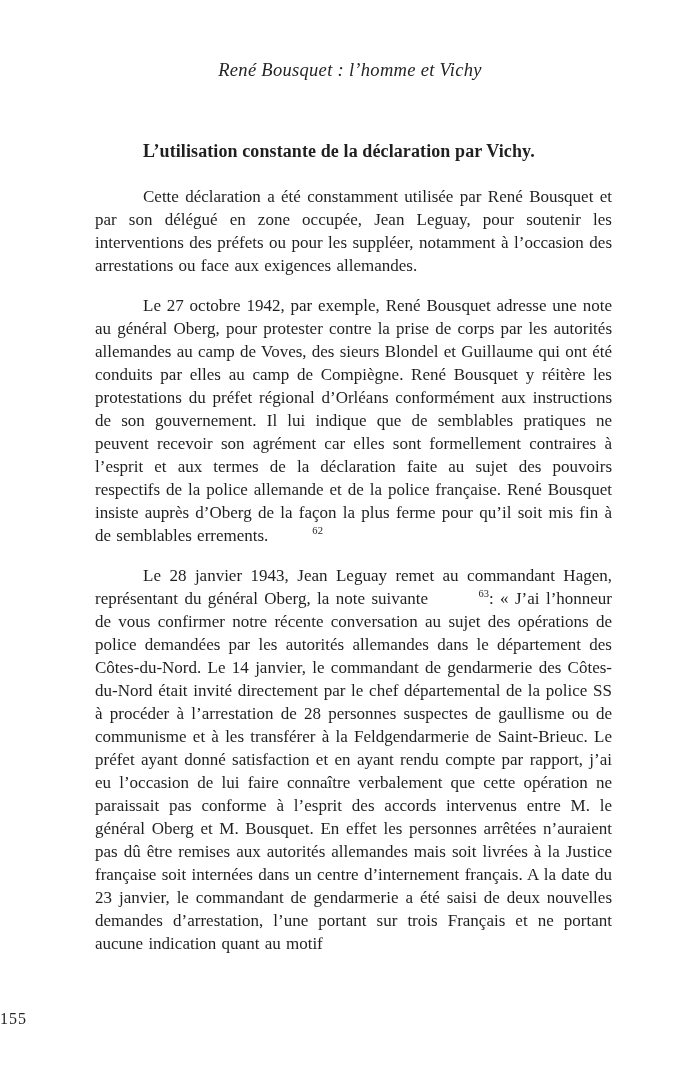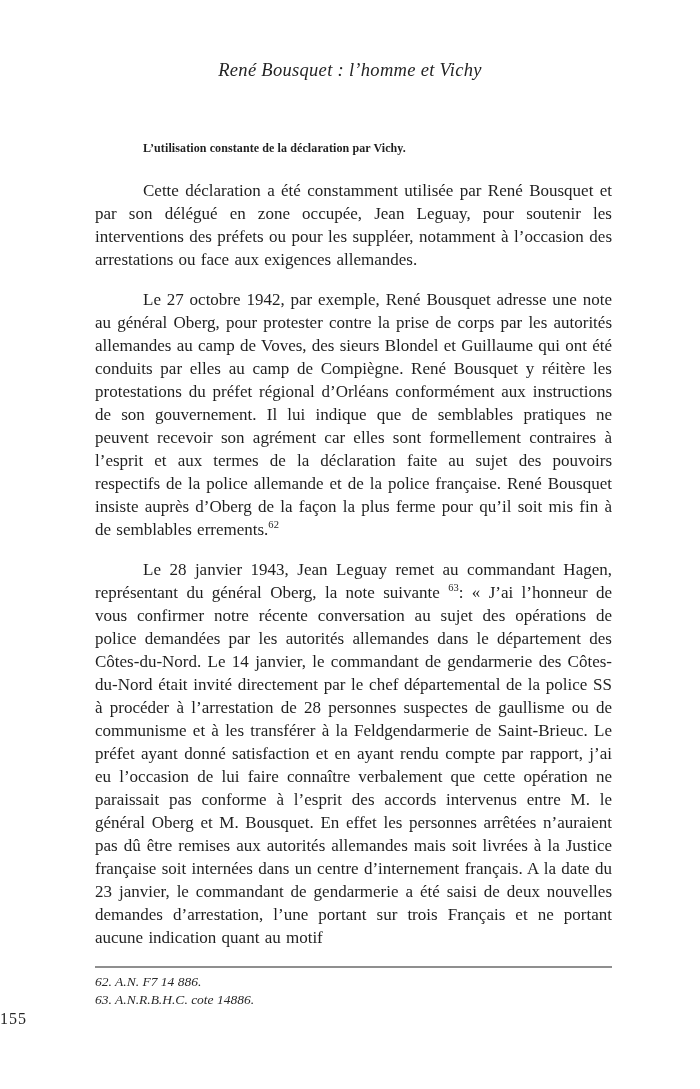--- a/index.html
+++ b/index.html
@@ -26,36 +26,37 @@
     letter-spacing: 0.3px;
     color: #242424;
   }
   .content {
     position: absolute;
     left: 95px; top: 141px;
     width: 517px;
   }
   .section-heading {
     font-weight: bold;
-    font-size: 12px;
+    font-size: 18px;
     margin: 0 0 23px 48px;
     letter-spacing: 0.1px;
   }
   .body-paragraph {
     font-size: 17px;
     line-height: 23px;
     text-align: justify;
     text-indent: 48px;
     margin: 0 0 17px 0;
     word-spacing: 1px;
   }
   .body-paragraph sup {
     font-size: 62%;
     line-height: 0;
     vertical-align: super;
+    margin-left: 44px;
   }
   .footnote-block {
     margin-top: 14px;
     width: 517px;
   }
   .footnote-rule {
     border: none;
     border-top: 2px solid #8f8f8f;
     margin: 0 0 5px 0;
     width: 517px;
@@ -86,23 +87,18 @@
   <div class="content">
 
     <h2 class="section-heading">L’utilisation constante de la déclaration par Vichy.</h2>
 
     <p class="body-paragraph"><span>Cette déclaration a été constamment utilisée par René Bousquet et par son délégué en zone occupée, Jean Leguay, pour soutenir les interventions des préfets ou pour les suppléer, notamment à l’occasion des arrestations ou face aux exigences allemandes.</span></p>
 
     <p class="body-paragraph"><span>Le 27 octobre 1942, par exemple, René Bousquet adresse une note au général Oberg, pour protester contre la prise de corps par les autorités allemandes au camp de Voves, des sieurs Blondel et Guillaume qui ont été conduits par elles au camp de Compiègne. René Bousquet y réitère les protestations du préfet régional d’Orléans conformément aux instructions de son gouvernement. Il lui indique que de semblables pratiques ne peuvent recevoir son agrément car elles sont formellement contraires à l’esprit et aux termes de la déclaration faite au sujet des pouvoirs respectifs de la police allemande et de la police française. René Bousquet insiste auprès d’Oberg de la façon la plus ferme pour qu’il soit mis fin à de semblables errements.</span><sup>62</sup></p>
 
     <p class="body-paragraph"><span>Le 28 janvier 1943, Jean Leguay remet au commandant Hagen, représentant du général Oberg, la note suivante </span><sup>63</sup><span>: « J’ai l’honneur de vous confirmer notre récente conversation au sujet des opérations de police demandées par les autorités allemandes dans le département des Côtes-du-Nord. Le 14 janvier, le commandant de gendarmerie des Côtes-du-Nord était invité directement par le chef départemental de la police SS à procéder à l’arrestation de 28 personnes suspectes de gaullisme ou de communisme et à les transférer à la Feldgendarmerie de Saint-Brieuc. Le préfet ayant donné satisfaction et en ayant rendu compte par rapport, j’ai eu l’occasion de lui faire connaître verbalement que cette opération ne paraissait pas conforme à l’esprit des accords intervenus entre M. le général Oberg et M. Bousquet. En effet les personnes arrêtées n’auraient pas dû être remises aux autorités allemandes mais soit livrées à la Justice française soit internées dans un centre d’internement français. A la date du 23 janvier, le commandant de gendarmerie a été saisi de deux nouvelles demandes d’arrestation, l’une portant sur trois Français et ne portant aucune indication quant au motif</span></p>
 
-    <div class="footnote-block">
-      <hr class="footnote-rule">
-      <div class="footnote">62. A.N. F7 14 886.</div>
-      <div class="footnote">63. A.N.R.B.H.C. cote 14886.</div>
-    </div>
 
   </div>
 
   <div class="page-number">155</div>
 
 </div>
 
 </body></html>

